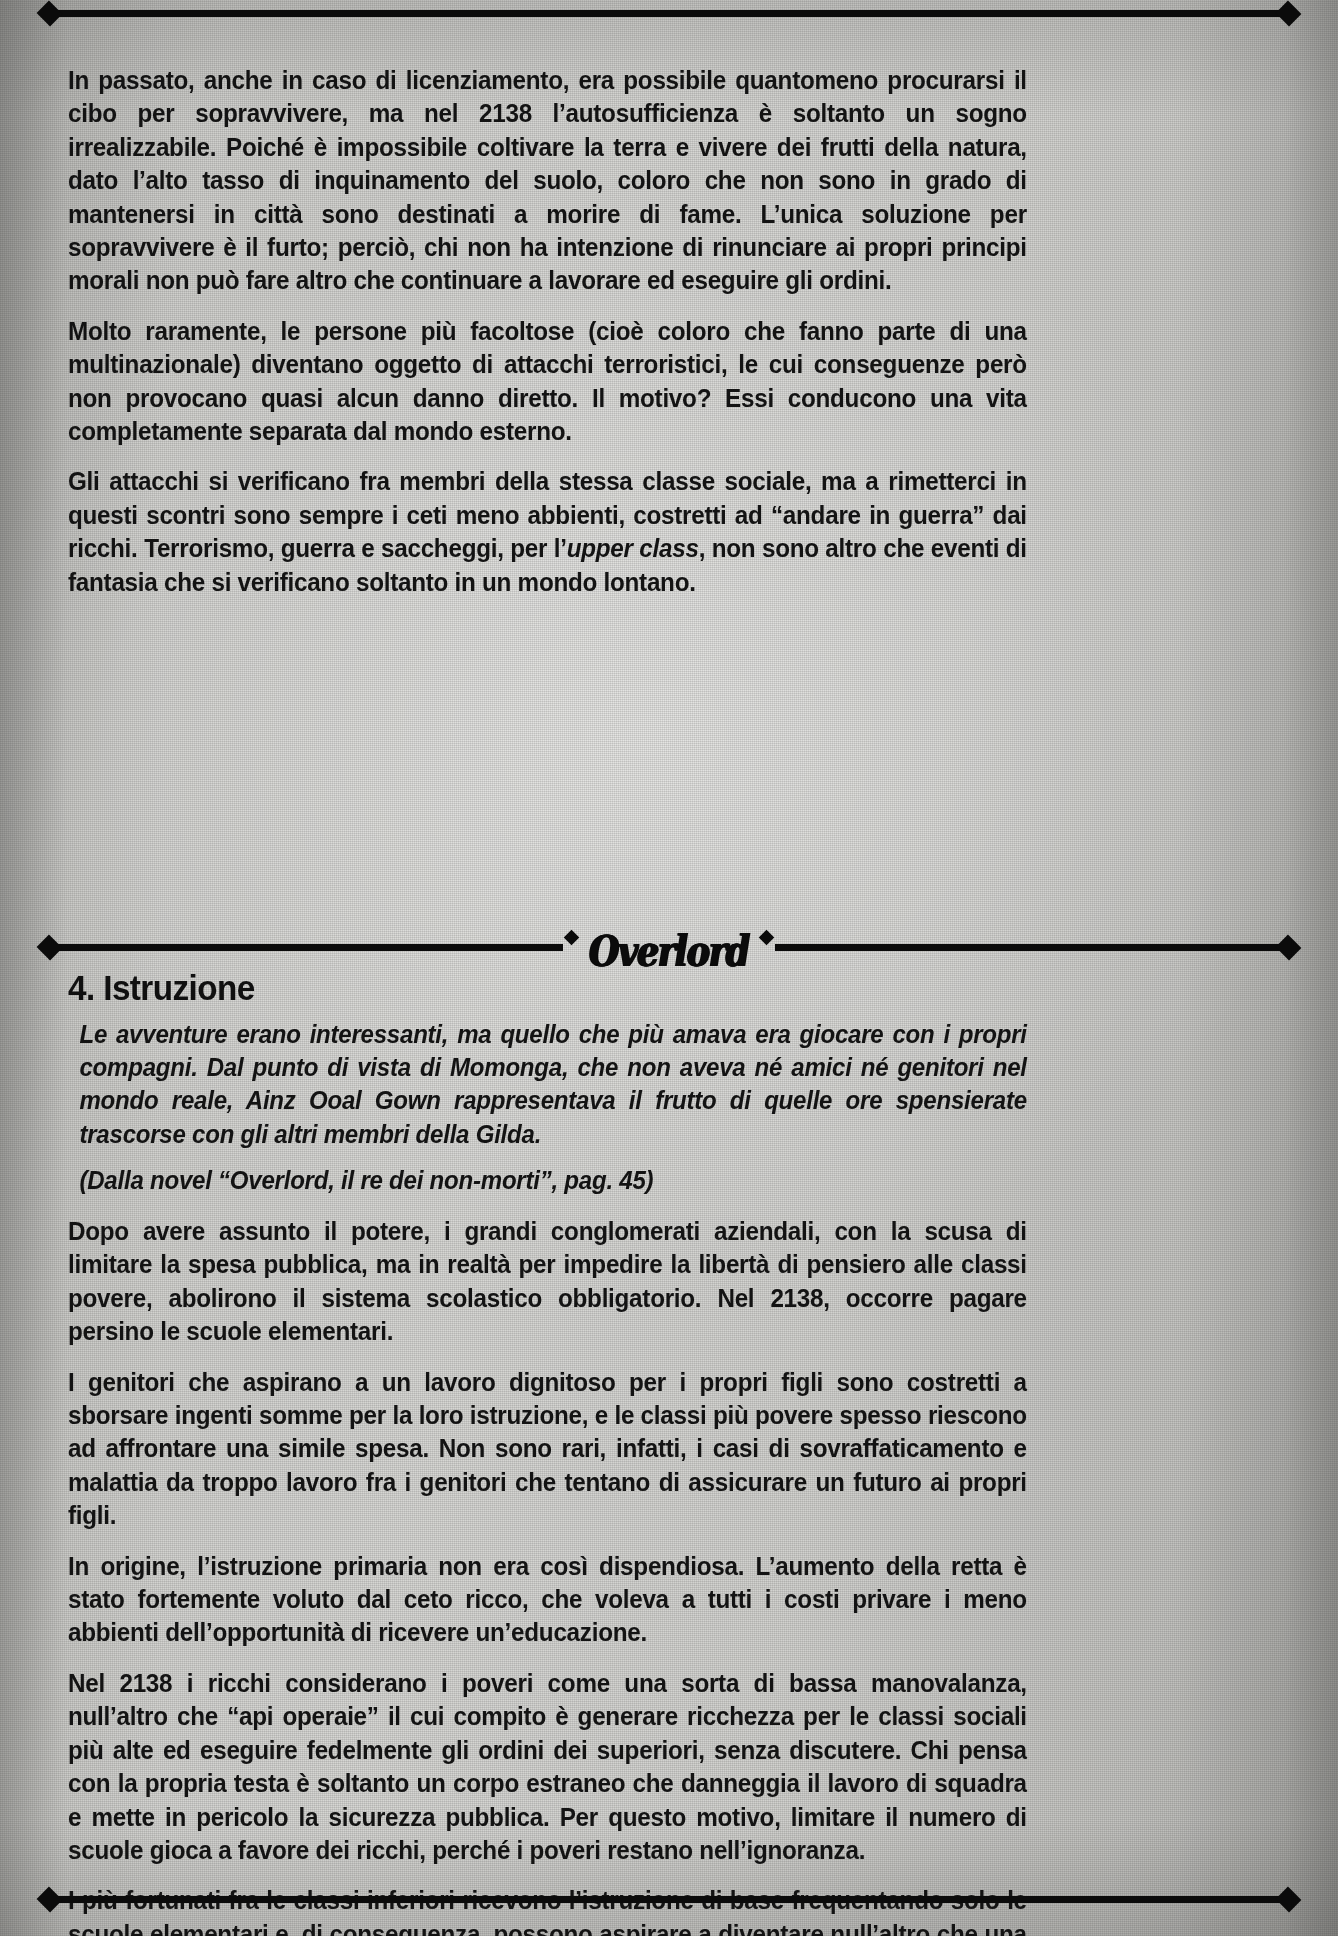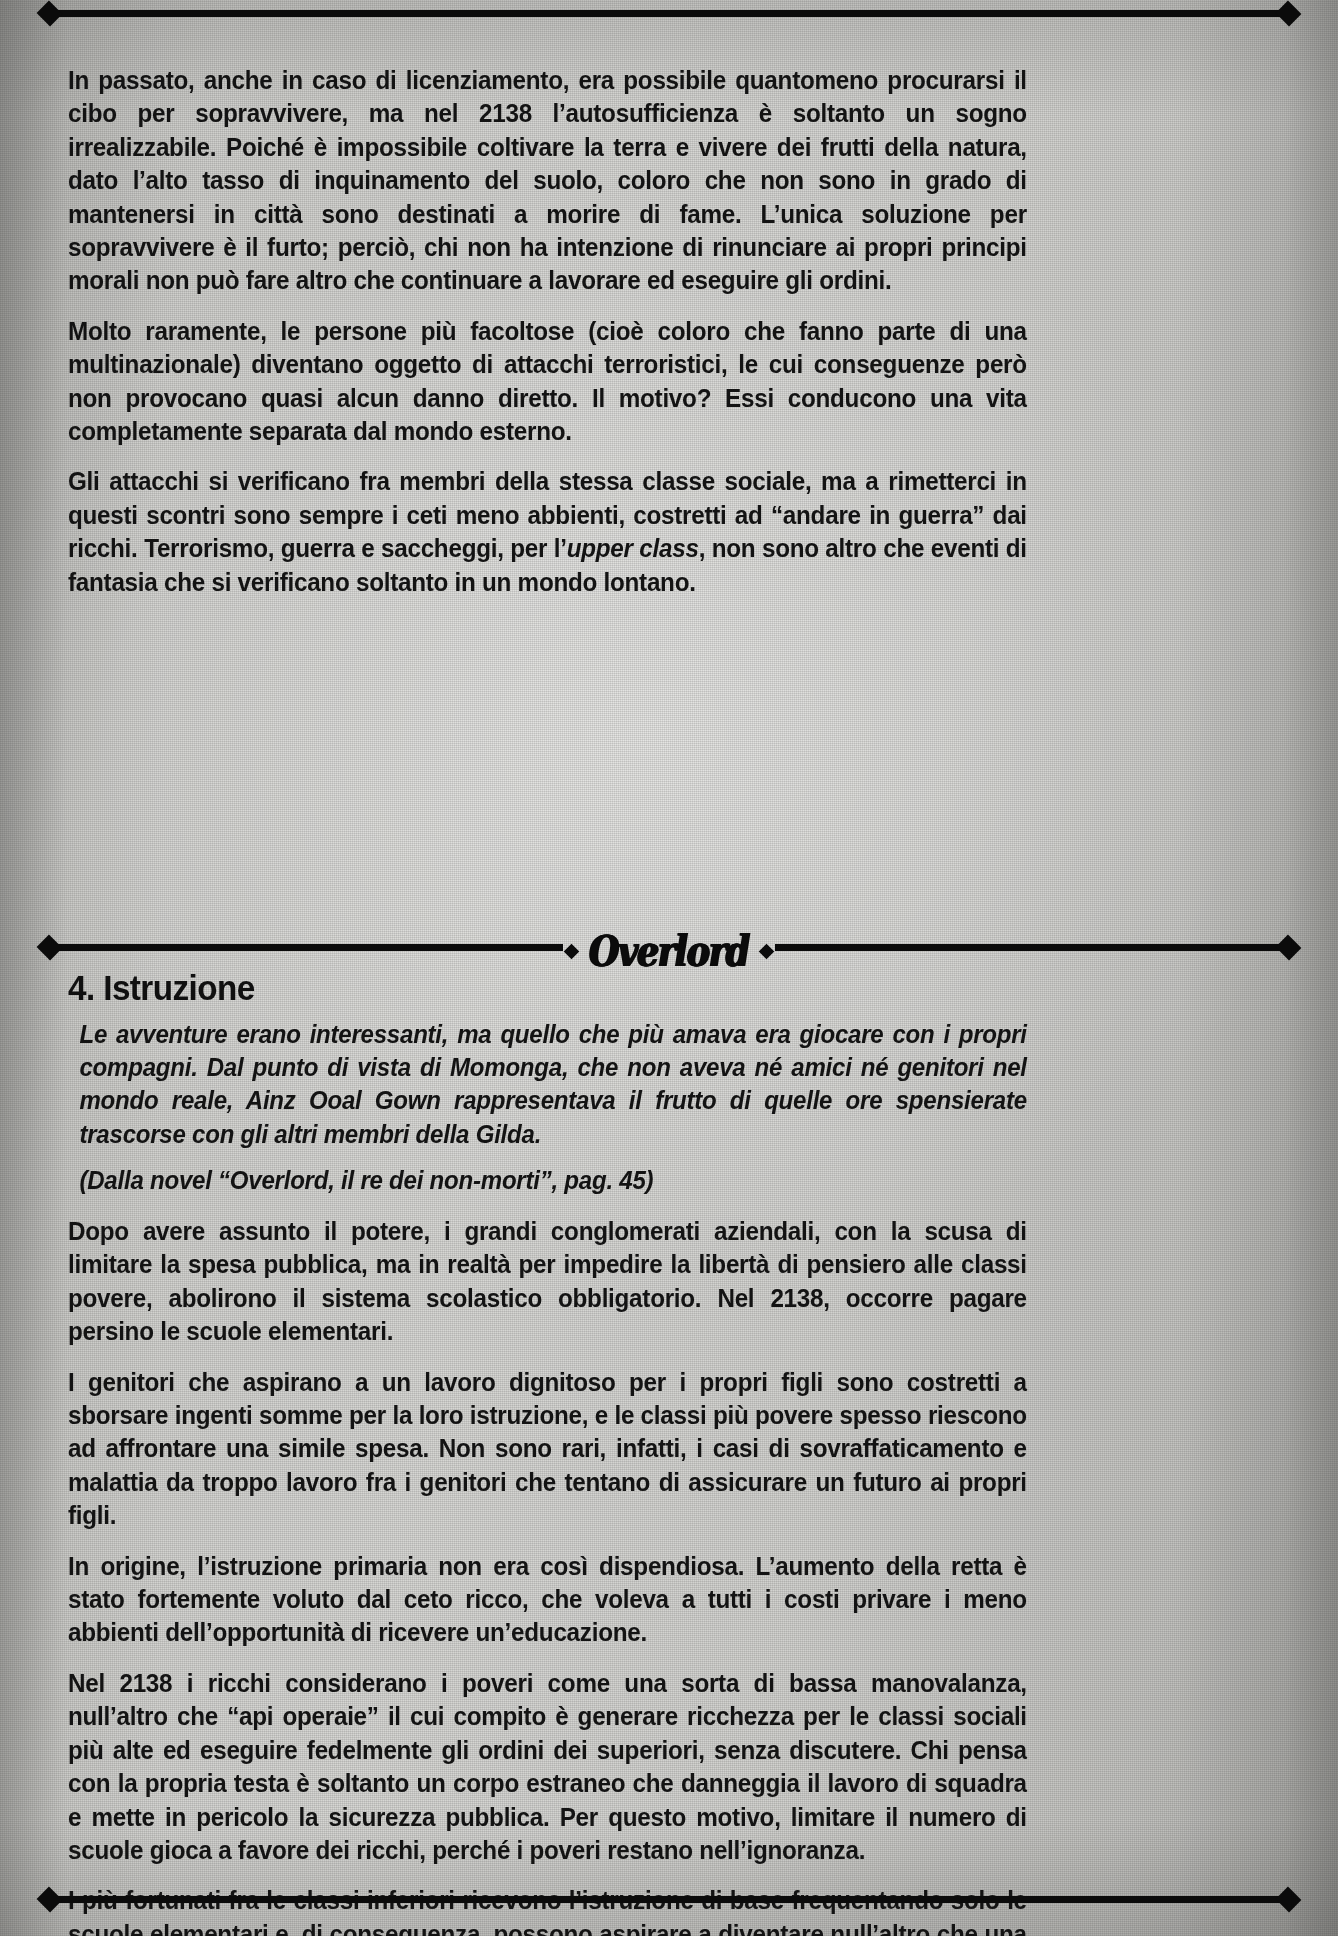--- a/index.html
+++ b/index.html
@@ -94,21 +94,21 @@
   #logo-divider .diamond {
     width: 19px;
     height: 19px;
     background: #0b0b0b;
     transform: rotate(45deg) scale(1, 0.92);
     flex: 0 0 auto;
   }
   .logo-wrap {
     flex: 0 0 auto;
     display: flex;
-    align-items: center;
+    align-items: flex-start;
     padding: 0 4px;
     position: relative;
     z-index: 2;
     margin-top: 8px;
   }
   .logo-dot {
     width: 11px;
     height: 11px;
     background: #0b0b0b;
     transform: rotate(45deg);

